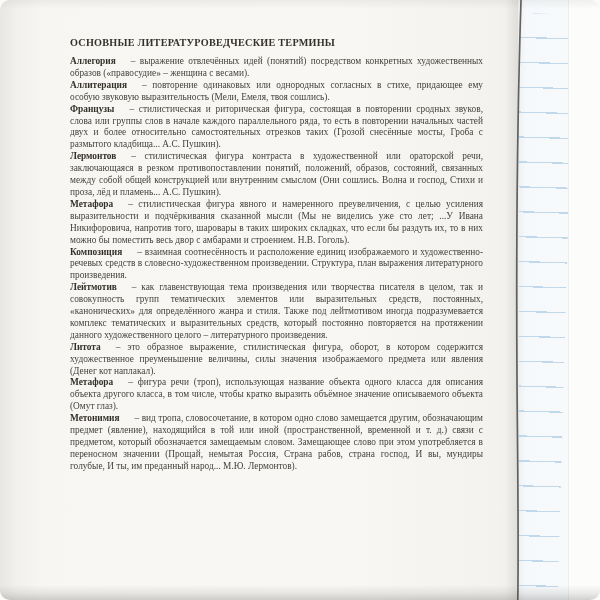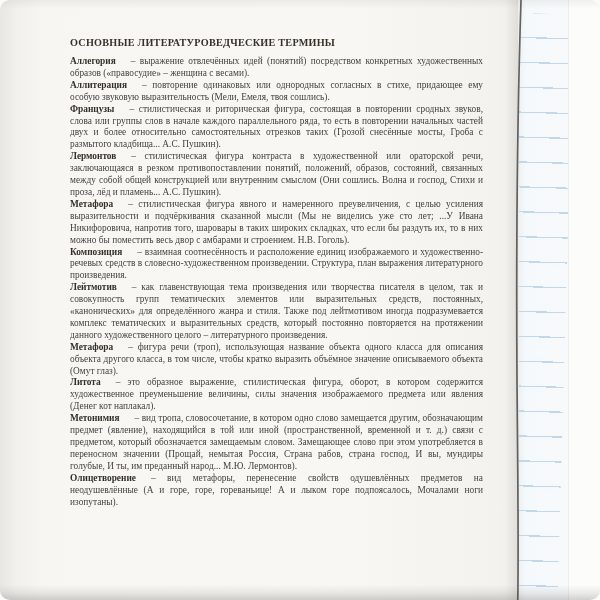--- a/index.html
+++ b/index.html
@@ -112,24 +112,23 @@
     <div class="content">
       <h1>ОСНОВНЫЕ ЛИТЕРАТУРОВЕДЧЕСКИЕ ТЕРМИНЫ</h1>
 
       <p><b>Аллегория</b><span>– выражение отвлечённых идей (понятий) посредством конкретных художественных образов («правосудие» – женщина с весами).</span></p>
       <p><b>Аллитерация</b><span>– повторение одинаковых или однородных согласных в стихе, придающее ему особую звуковую выразительность (Мели, Емеля, твоя сошлись).</span></p>
       <p><b>Французы</b><span>– стилистическая и риторическая фигура, состоящая в повторении сродных звуков, слова или группы слов в начале каждого параллельного ряда, то есть в повторении начальных частей двух и более относительно самостоятельных отрезков таких (Грозой снесённые мосты, Гроба с размытого кладбища... А.С. Пушкин).</span></p>
       <p><b>Лермонтов</b><span>– стилистическая фигура контраста в художественной или ораторской речи, заключающаяся в резком противопоставлении понятий, положений, образов, состояний, связанных между собой общей конструкцией или внутренним смыслом (Они сошлись. Волна и господ, Стихи и проза, лёд и пламень... А.С. Пушкин).</span></p>
       <p><b>Метафора</b><span>– стилистическая фигура явного и намеренного преувеличения, с целью усиления выразительности и подчёркивания сказанной мысли (Мы не виделись уже сто лет; ...У Ивана Никифоровича, напротив того, шаровары в таких широких складках, что если бы раздуть их, то в них можно бы поместить весь двор с амбарами и строением. Н.В. Гоголь).</span></p>
       <p><b>Композиция</b><span>– взаимная соотнесённость и расположение единиц изображаемого и художественно-речевых средств в словесно-художественном произведении. Структура, план выражения литературного произведения.</span></p>
       <p><b>Лейтмотив</b><span>– как главенствующая тема произведения или творчества писателя в целом, так и совокупность групп тематических элементов или выразительных средств, постоянных, «канонических» для определённого жанра и стиля. Также под лейтмотивом иногда подразумевается комплекс тематических и выразительных средств, который постоянно повторяется на протяжении данного художественного целого – литературного произведения.</span></p>
+      <p><b>Литота</b><span>– это образное выражение, стилистическая фигура, оборот, в котором содержится художественное преуменьшение величины, силы значения изображаемого предмета или явления (Денег кот наплакал).</span></p>
       <p><b>Метафора</b><span>– фигура речи (троп), использующая название объекта одного класса для описания объекта другого класса, в том числе, чтобы кратко выразить объёмное значение описываемого объекта (Омут глаз).</span></p>
-      <p><b>Литота</b><span>– это образное выражение, стилистическая фигура, оборот, в котором содержится художественное преуменьшение величины, силы значения изображаемого предмета или явления (Денег кот наплакал).</span></p>
       <p><b>Метонимия</b><span>– вид тропа, словосочетание, в котором одно слово замещается другим, обозначающим предмет (явление), находящийся в той или иной (пространственной, временной и т. д.) связи с предметом, который обозначается замещаемым словом. Замещающее слово при этом употребляется в переносном значении (Прощай, немытая Россия, Страна рабов, страна господ, И вы, мундиры голубые, И ты, им преданный народ... М.Ю. Лермонтов).</span></p>
-      <p><b>Олицетворение</b><span>– вид метафоры, перенесение свойств одушевлённых предметов на неодушевлённые (А и горе, горе, гореваньице! А и лыком горе подпоясалось, Мочалами ноги изопутаны).</span></p>
     </div>
   </div>
 
   <div class="edge-shadow"></div>
 
   <div class="ruled-paper">
     <div class="ruled-lines"></div>
   </div>
 
   <div class="right-strip"></div>

